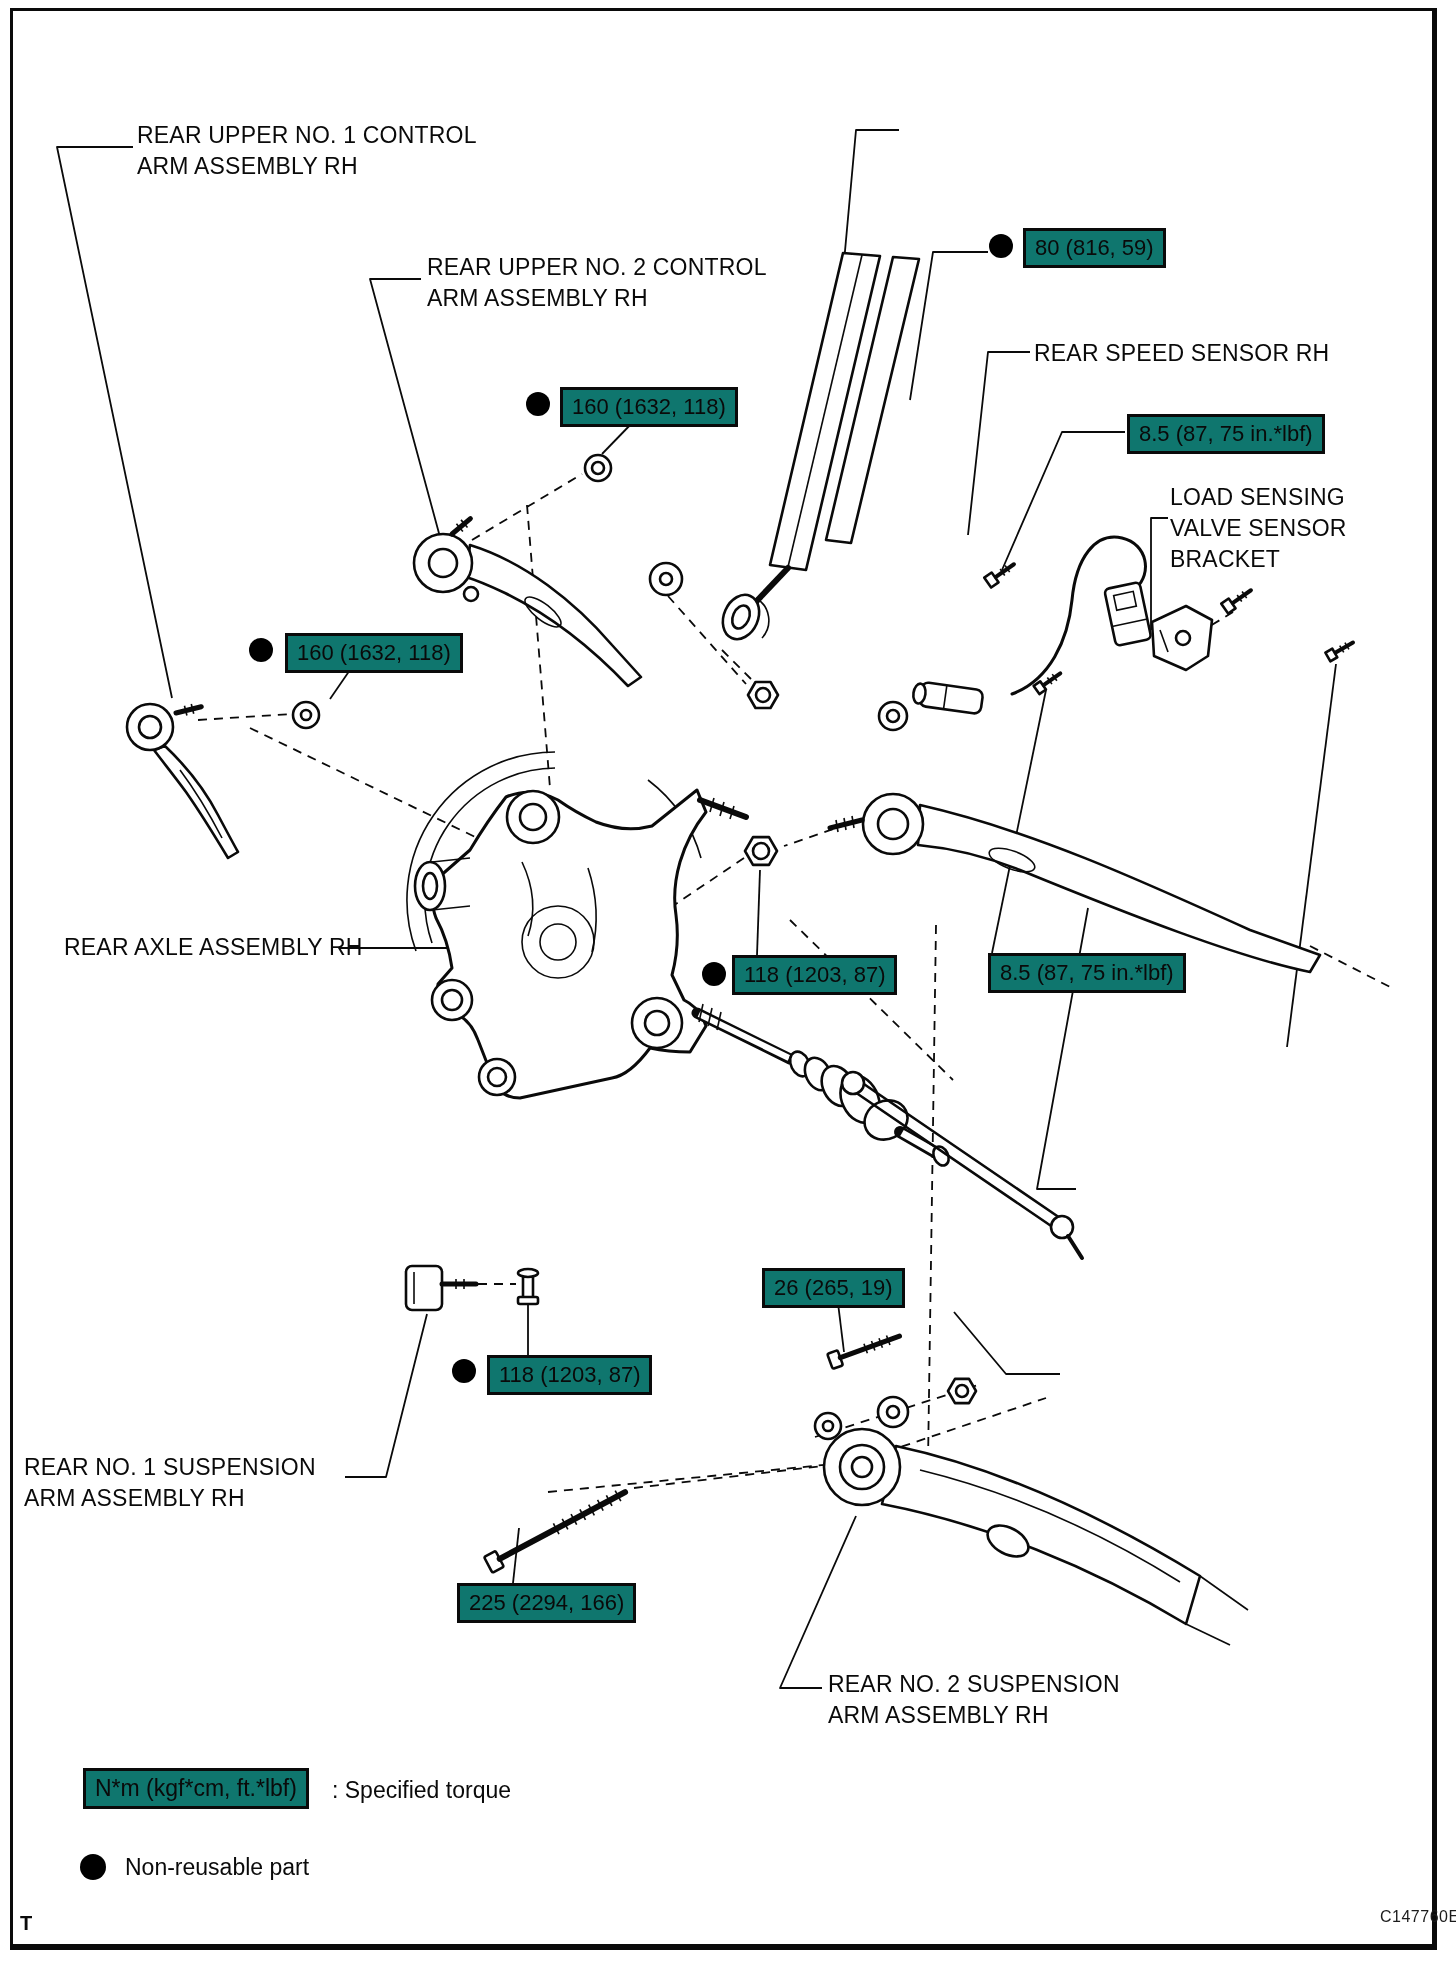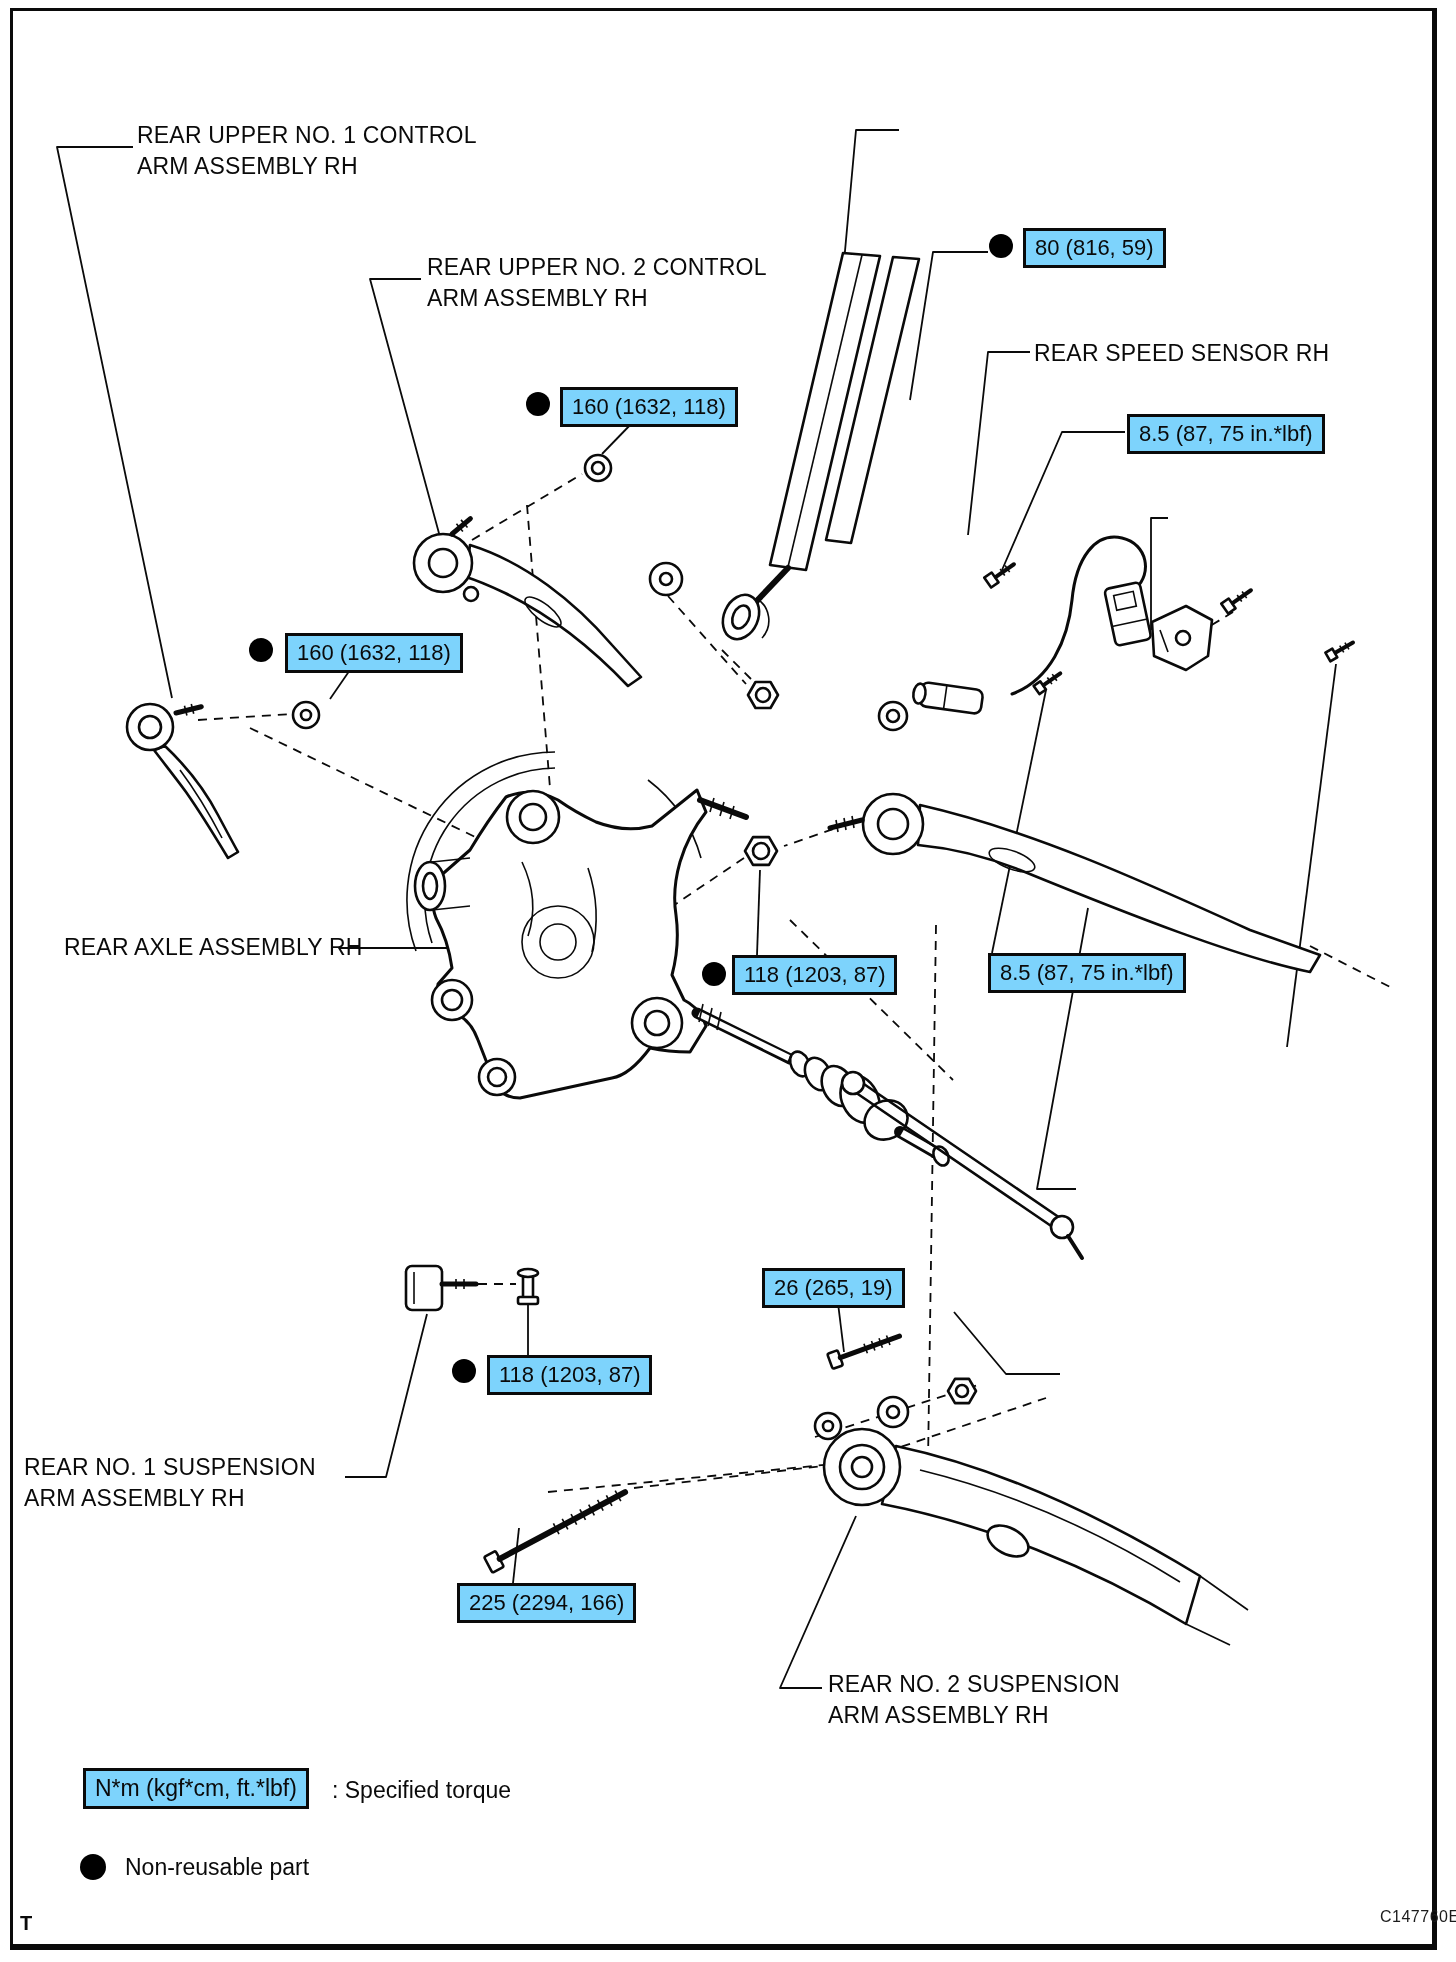--- a/index.html
+++ b/index.html
@@ -9,21 +9,21 @@
   }
   .frame{
     position:absolute;left:10px;top:8px;width:1419px;height:1933px;
     border:3px solid #0a0a0a;border-right-width:5px;border-bottom-width:6px;
     pointer-events:none;
   }
   svg.art{position:absolute;left:0;top:0;width:1456px;height:1962px;}
   .lbl{position:absolute;font-size:23px;line-height:31px;letter-spacing:.2px;white-space:nowrap;}
   .lbl span{display:block;}
   .tbox{
-    position:absolute;border:3px solid #0a0a0a;background:#7dd3fc;
+    position:absolute;border:3px solid #0a0a0a;background:#0f766e;
     font-size:22px;line-height:22px;padding:6px 9px;white-space:nowrap;
   }
   .dot{position:absolute;width:24px;height:24px;border-radius:50%;background:#000;}
   .legend-caption{position:absolute;font-size:23px;white-space:nowrap;}
   .corner-mark{position:absolute;left:20px;top:1912px;font-size:20px;font-weight:bold;}
   .fig-code{position:absolute;left:1336px;top:1908px;font-size:16px;letter-spacing:.5px;color:#1c1c1c;margin-left:44px;}
   
   .ln{stroke:#0a0a0a;stroke-width:2.6;fill:none;stroke-linecap:round;stroke-linejoin:round;}
   .fw{stroke:#0a0a0a;stroke-width:2.6;fill:#fff;stroke-linejoin:round;}
   .thin{stroke:#0a0a0a;stroke-width:1.6;fill:none;}
@@ -306,20 +306,25 @@
     <span>REAR UPPER NO. 1 CONTROL</span>
     <span>ARM ASSEMBLY RH</span>
   </div>
   <div class="lbl" style="left:427px;top:252px">
     <span>REAR UPPER NO. 2 CONTROL</span>
     <span>ARM ASSEMBLY RH</span>
   </div>
   <div class="lbl" style="left:1034px;top:338px">
     <span>REAR SPEED SENSOR RH</span>
   </div>
+  <div class="lbl" style="left:1170px;top:482px">
+    <span>LOAD SENSING</span>
+    <span>VALVE SENSOR</span>
+    <span>BRACKET</span>
+  </div>
   <div class="lbl" style="left:64px;top:932px">
     <span>REAR AXLE ASSEMBLY RH</span>
   </div>
   <div class="lbl" style="left:24px;top:1452px">
     <span>REAR NO. 1 SUSPENSION</span>
     <span>ARM ASSEMBLY RH</span>
   </div>
   <div class="lbl" style="left:828px;top:1669px">
     <span>REAR NO. 2 SUSPENSION</span>
     <span>ARM ASSEMBLY RH</span>

